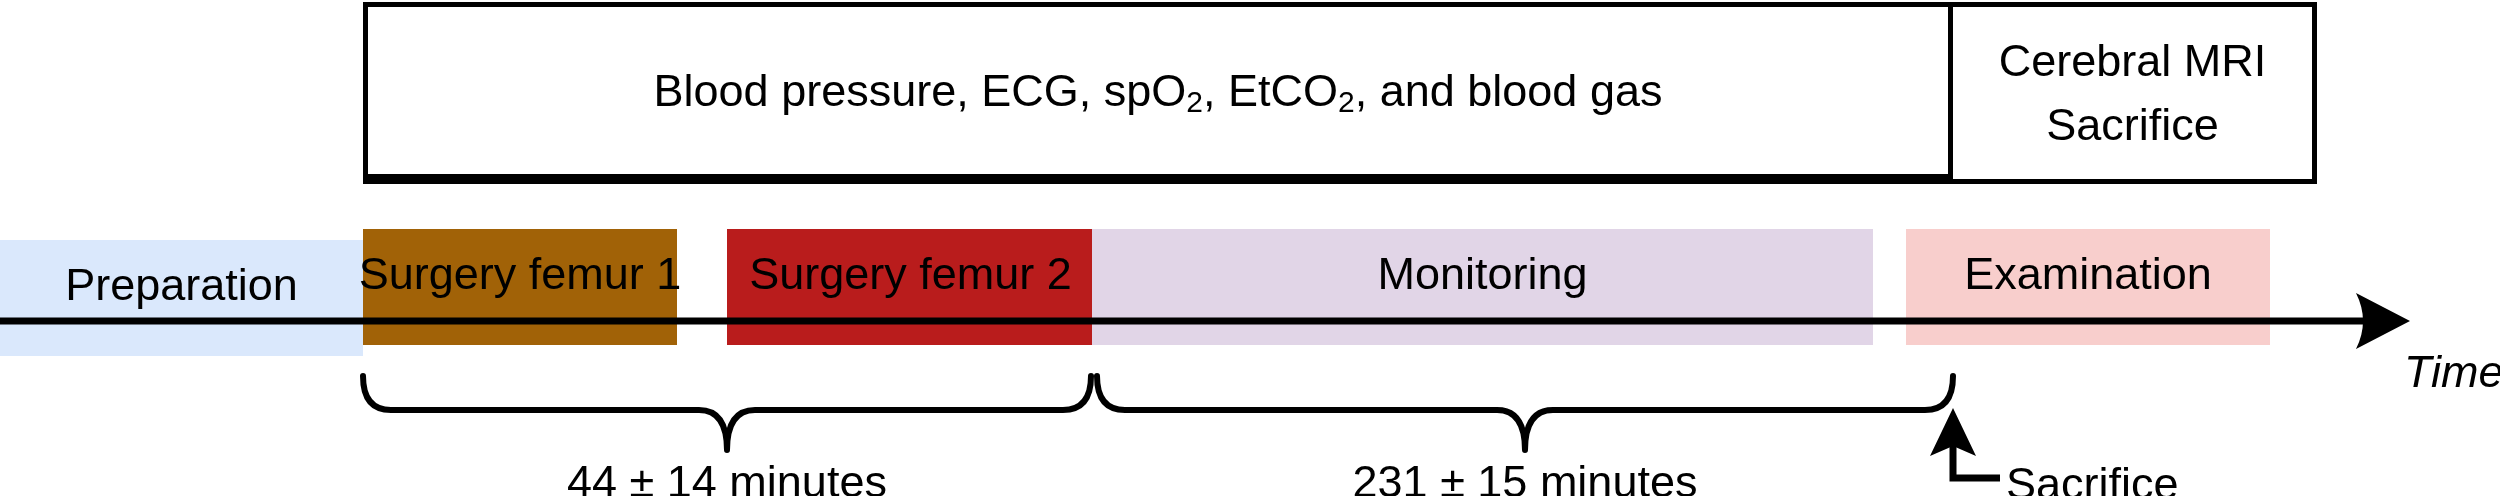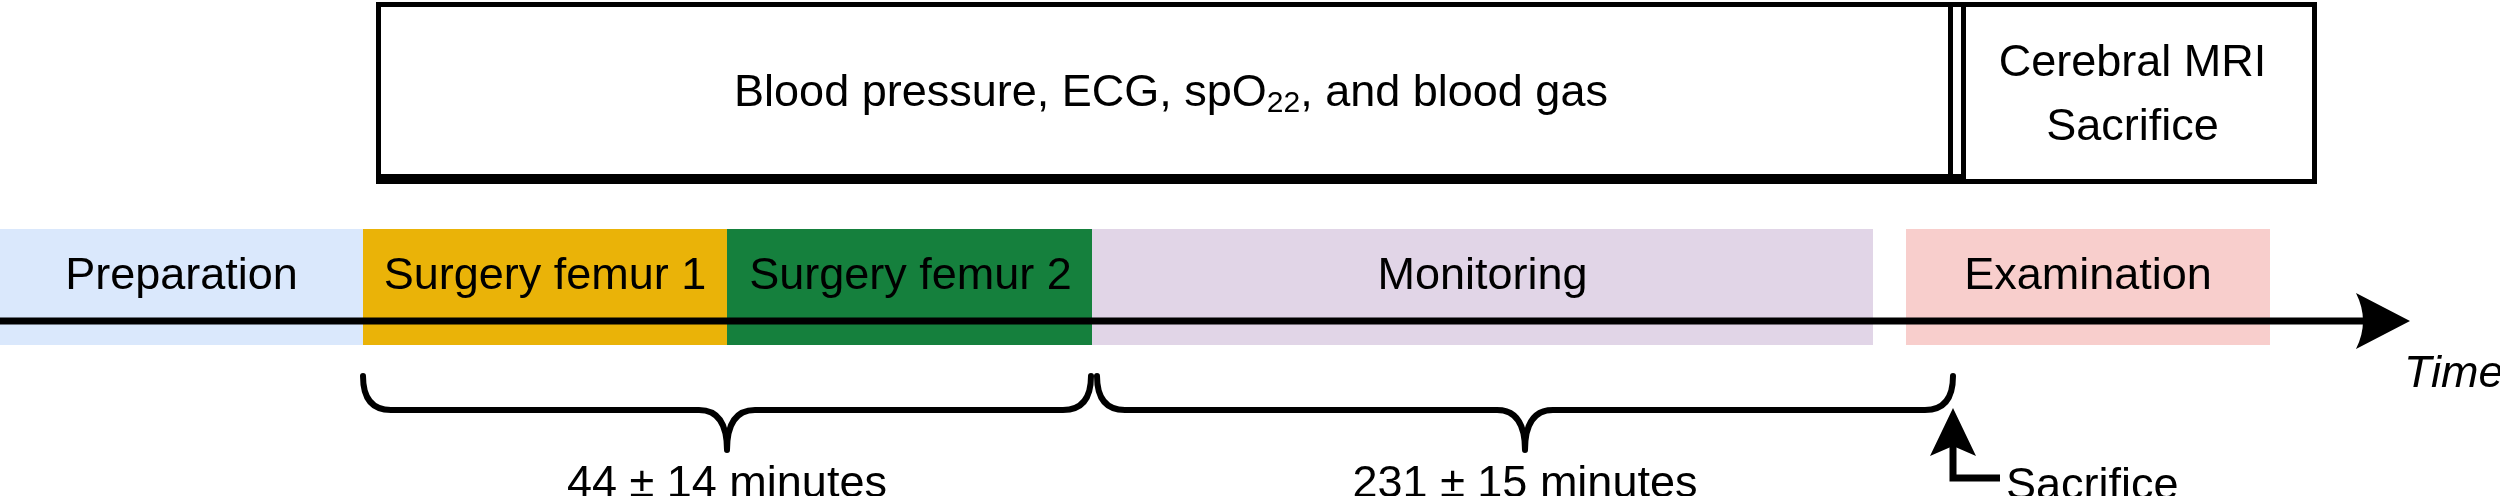--- a/index.html
+++ b/index.html
@@ -7,21 +7,21 @@
     position:relative;
     width:2500px;height:496px;
     background:#ffffff;
     font-family:"Liberation Sans","DejaVu Sans",sans-serif;
     color:#000;
     overflow:hidden;
   }
   .abs{position:absolute;}
   
   #monitor-panel{
-    left:376px;top:2px;width:1590px;height:182px;
+    left:363px;top:2px;width:1590px;height:182px;
     border:5px solid #000;box-sizing:border-box;
     display:flex;flex-direction:column;
   }
   .monitor-row{
     flex:1 1 0;display:flex;align-items:center;justify-content:center;
     font-size:45px;line-height:1;white-space:nowrap;
   }
   #monitor-row-1{border-bottom:5px solid #000;}
   .subscript{font-size:30px;position:relative;top:11px;}
   #mri-box{
@@ -46,40 +46,41 @@
   #duration-surgery{left:427px;}
   #duration-monitoring{left:1225px;}
   #sacrifice-label{left:2006px;top:458px;font-size:45px;white-space:nowrap;}
   #time-label{left:2404px;top:346px;font-size:45px;font-style:italic;white-space:nowrap;}
 </style>
 </head>
 <body>
 
 <div id="canvas">
 
-  <div class="abs phase" style="left: 0px; width: 363px; background: rgb(218, 232, 252);">
+  <div class="abs phase" style="left: 0px; width: 363px; background: rgb(218, 232, 252); margin-top: 11px;">
     <span>Preparation</span>
   </div>
-  <div class="abs phase" style="left: 363px; width: 364px; background: #eab308;">
+  <div class="abs phase" style="left: 363px; width: 314px; background: #a16207;">
     <span>Surgery femur 1</span>
   </div>
-  <div class="abs phase" style="left: 727px; width: 367px; background: #15803d;">
+  <div class="abs phase" style="left: 727px; width: 367px; background: #b91c1c;">
     <span>Surgery femur 2</span>
   </div>
   <div class="abs phase" style="left: 1092px; width: 781px; background: rgb(225, 213, 231);">
     <span>Monitoring</span>
   </div>
   <div class="abs phase" style="left: 1906px; width: 364px; background: rgb(248, 206, 204);">
     <span>Examination</span>
   </div>
 
   <div id="monitor-panel" class="abs">
     <div class="monitor-row" id="monitor-row-1">
       <span>Blood pressure, ECG, spO</span>
         <span class="subscript">2</span>
+        <span>, EtCO</span>
         <span class="subscript">2</span>
         <span>, and blood gas</span>
     </div>
   </div>
 
   <div id="mri-box" class="abs">
     <span>Cerebral MRI</span>
     <span>Sacrifice</span>
   </div>
 

